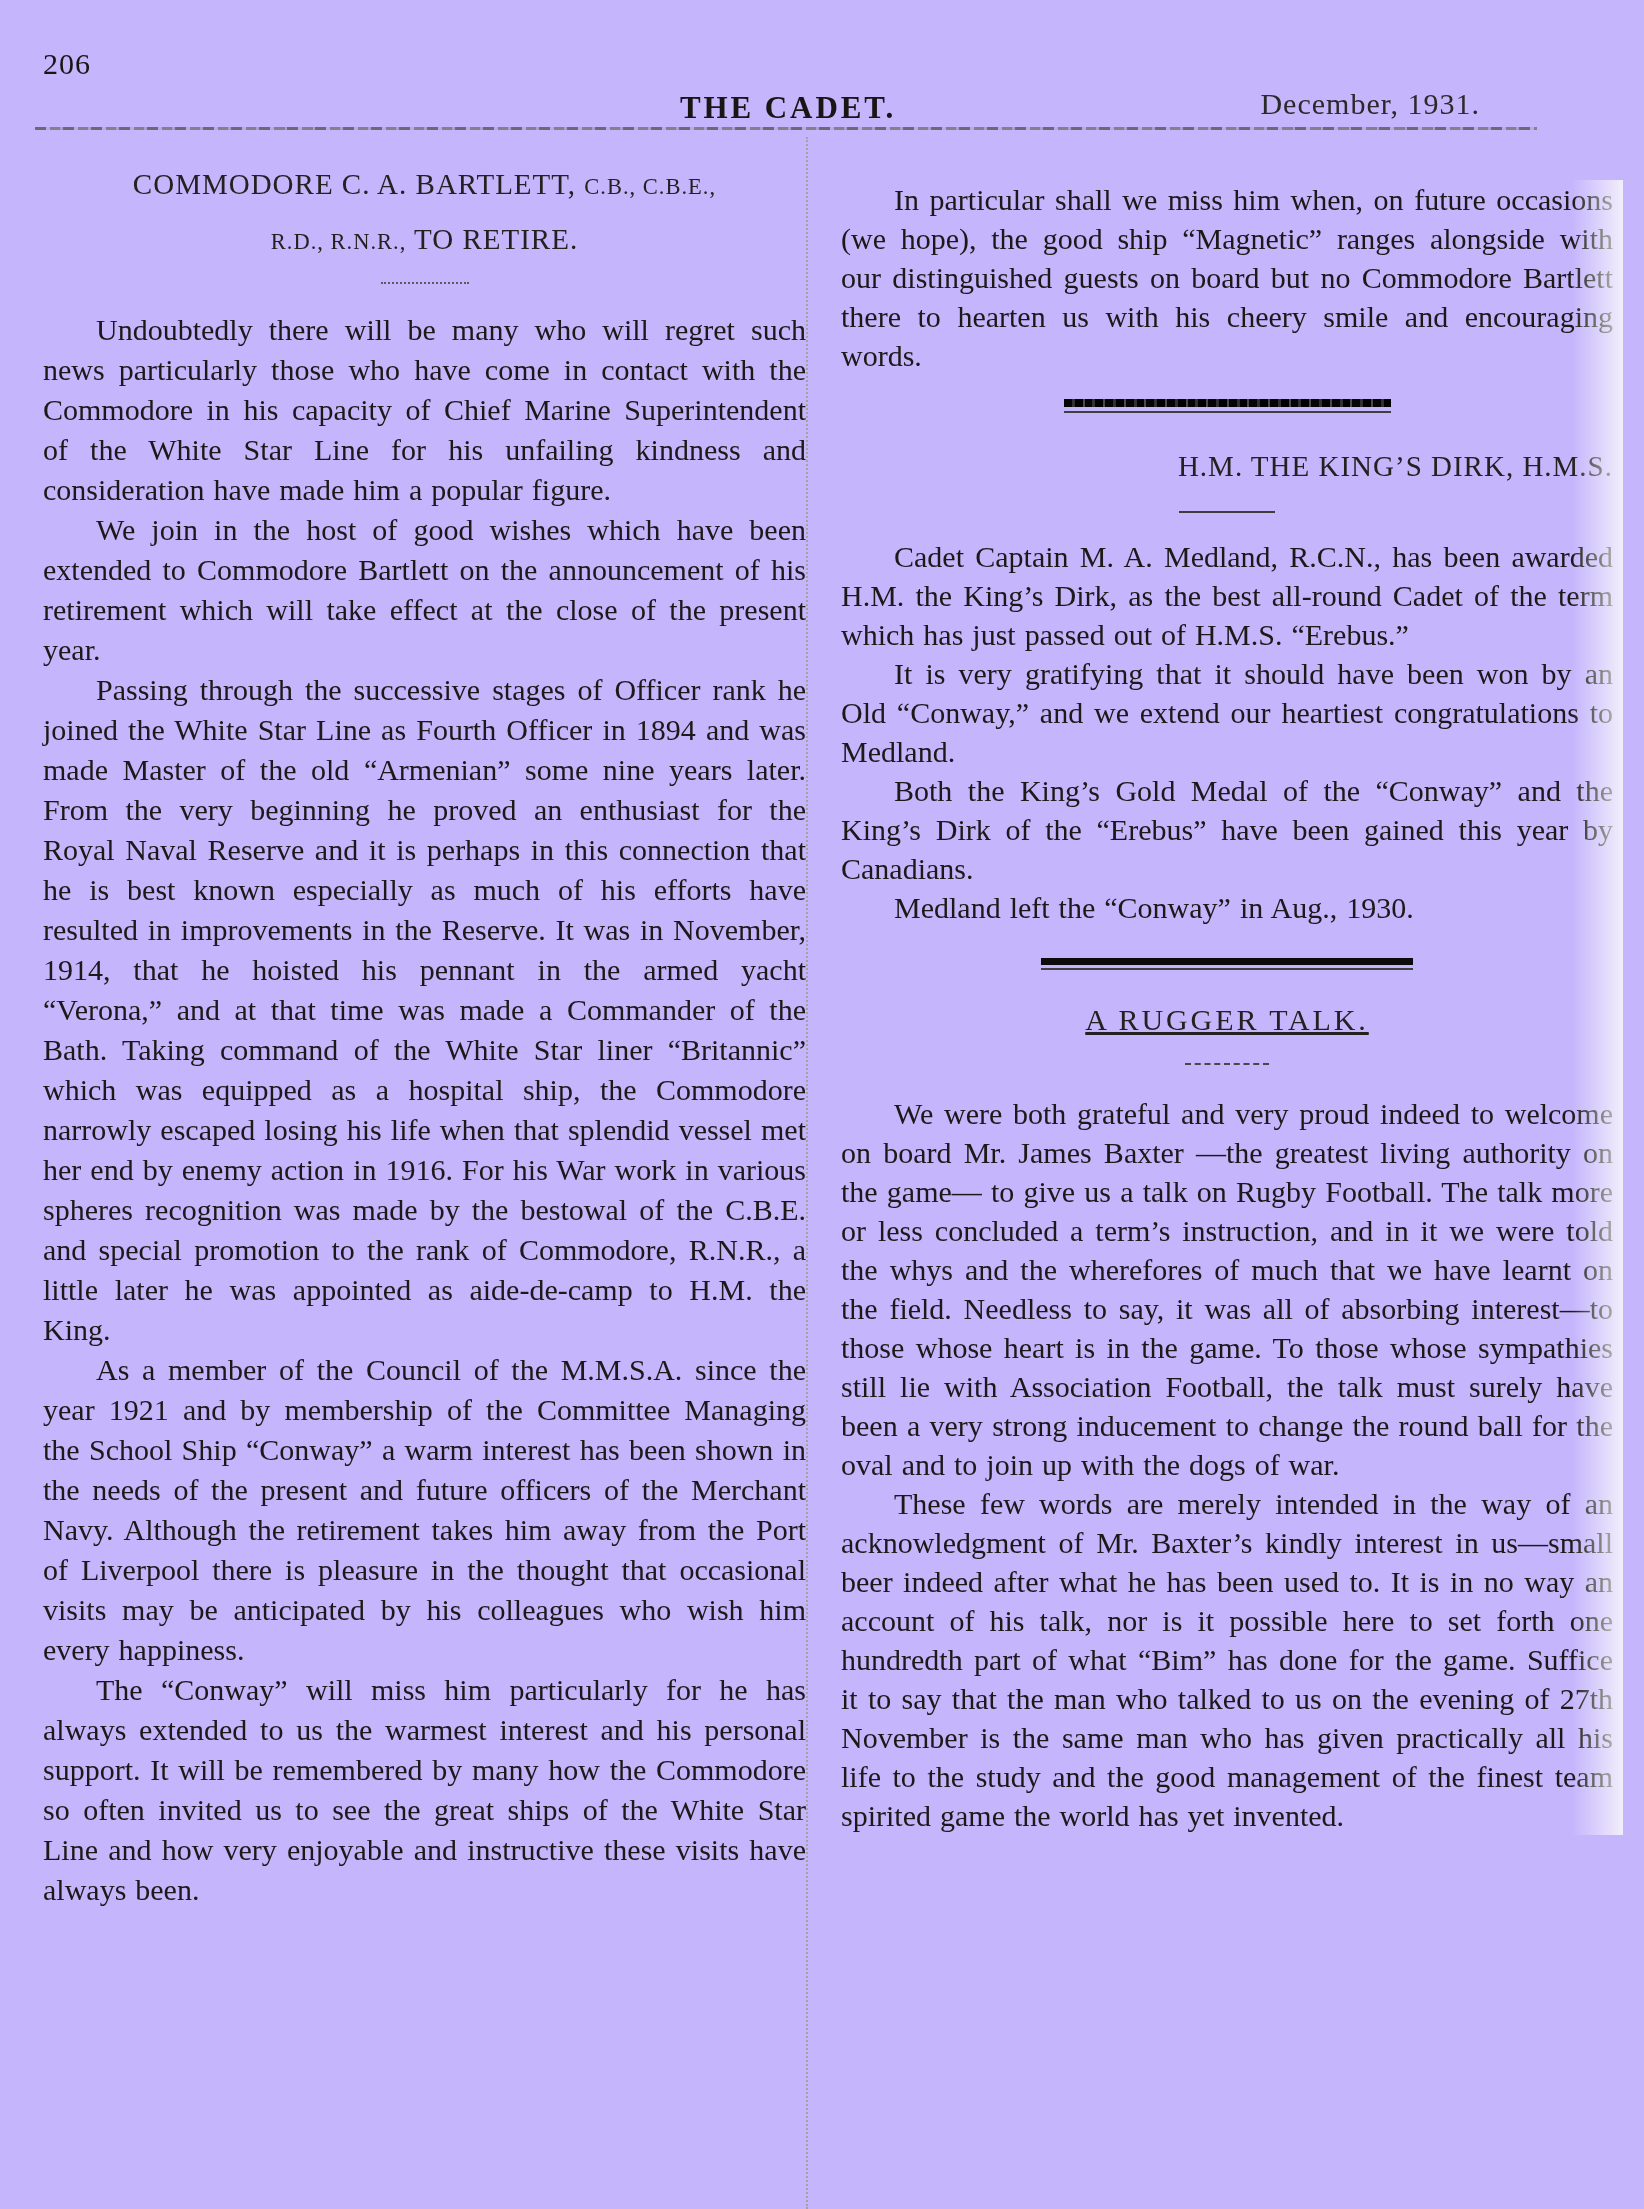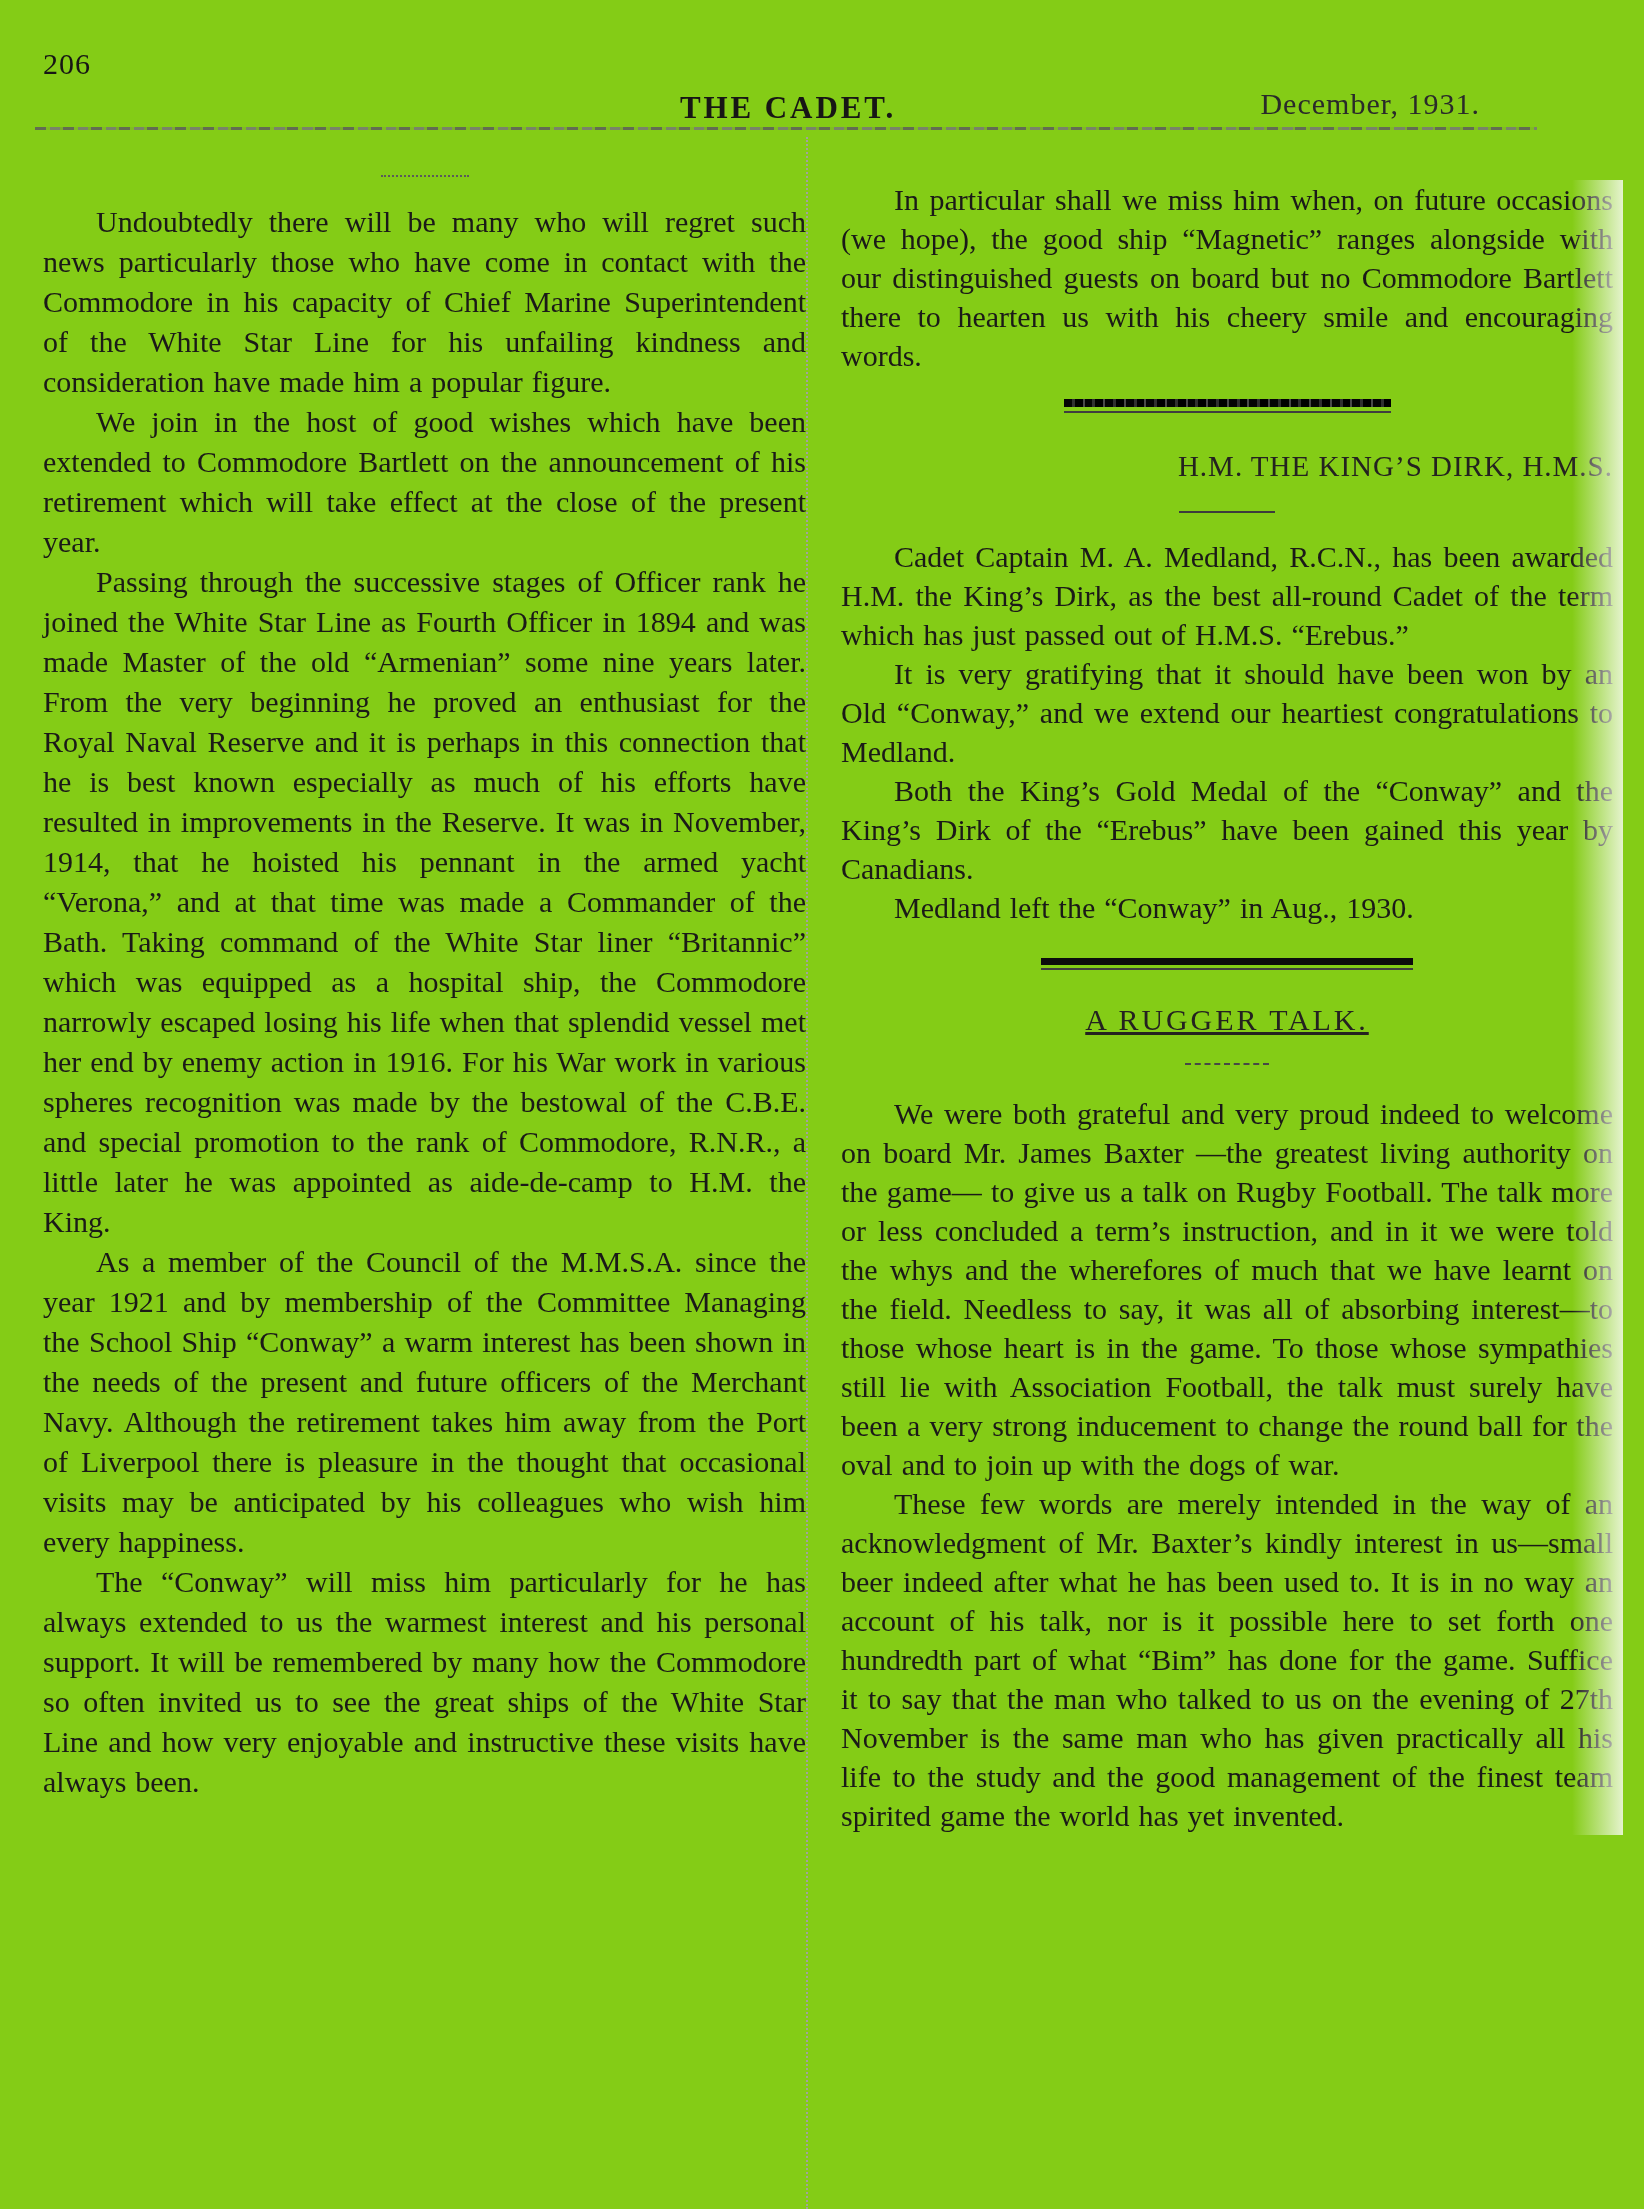--- a/index.html
+++ b/index.html
@@ -1,20 +1,20 @@
 <!DOCTYPE html>
 <html><head>
 <meta charset="utf-8">
 <style>
   html, body { margin:0; padding:0; background:#d9d9d6; }
   .page {
     position:relative;
     width:1645px; height:2209px;
     margin:0 auto;
-    background:#84cc16;
+    background:#c4b5fd;
     overflow:hidden;
     font-family:"Liberation Serif", serif;
     color:#171615;
   }
 
   
   .page-number  { position:absolute; left:43px;  top:47px; font-size:30px; letter-spacing:1px; }
   .journal-title{ position:absolute; left:680px; top:45px; font-size:31px; font-weight:bold; letter-spacing:2.9px;margin-top:45px; }
   .issue-date   { position:absolute; right:165px; top:47px; font-size:30px; letter-spacing:1px; color:#2a2a2a;margin-top:40px; }
   .header-rule  {
@@ -81,20 +81,30 @@
 
   <div class="page-number">206</div>
   <div class="journal-title">THE  CADET.</div>
   <div class="issue-date">December, 1931.</div>
   <div class="header-rule"></div>
 
   <div class="column-divider"></div>
 
   <div class="col-left">
 
+    <div class="article-heading retire-heading">
+      <div>
+        <span>COMMODORE C. A. BARTLETT,</span>
+        <span class="caps-small">C.B., C.B.E.,</span>
+      </div>
+      <div class="heading-line2">
+        <span class="caps-small">R.D., R.N.R.,</span>
+        <span>TO RETIRE.</span>
+      </div>
+    </div>
 
     <div class="heading-rule-dotted"></div>
 
     <p class="body-par">Undoubtedly there will be many who will regret such news particularly those who have come in contact with the Commodore in his capacity of Chief Marine Superintendent of the White Star Line for his unfailing kindness and consideration have made him a popular figure.</p>
     <p class="body-par">We join in the host of good wishes which have been extended to Commodore Bartlett on the announcement of his retirement which will take effect at the close of the present year.</p>
     <p class="body-par">Passing through the successive stages of Officer rank he joined the White Star Line as Fourth Officer in 1894 and was made Master of the old “Armenian” some nine years later. From the very beginning he proved an enthusiast for the Royal Naval Reserve and it is perhaps in this connection that he is best known especially as much of his efforts have resulted in improvements in the Reserve.  It was in November, 1914, that he hoisted his pennant in the armed yacht “Verona,” and at that time was made a Commander of the Bath.  Taking command of the White Star liner “Britannic” which was equipped as a hospital ship, the Commodore narrowly escaped losing his life when that splendid vessel met her end by enemy action in 1916.  For his War work in various spheres recognition was made by the bestowal of the C.B.E. and special promotion to the rank of Commodore, R.N.R., a little later he was appointed as aide-de-camp to H.M. the King.</p>
     <p class="body-par">As a member of the Council of the M.M.S.A. since the year 1921 and by membership of the Committee Managing the School Ship “Conway” a warm interest has been shown in the needs of the present and future officers of the Merchant Navy.  Although the retirement takes him away from the Port of Liverpool there is pleasure in the thought that occasional visits may be anticipated by his colleagues who wish him every happiness.</p>
     <p class="body-par">The “Conway” will miss him particularly for he has always extended to us the warmest interest and his personal support.  It will be remembered by many how the Commodore so often invited us to see the great ships of the White Star Line and how very enjoyable and instructive these visits have always been.</p>
   </div>
 

